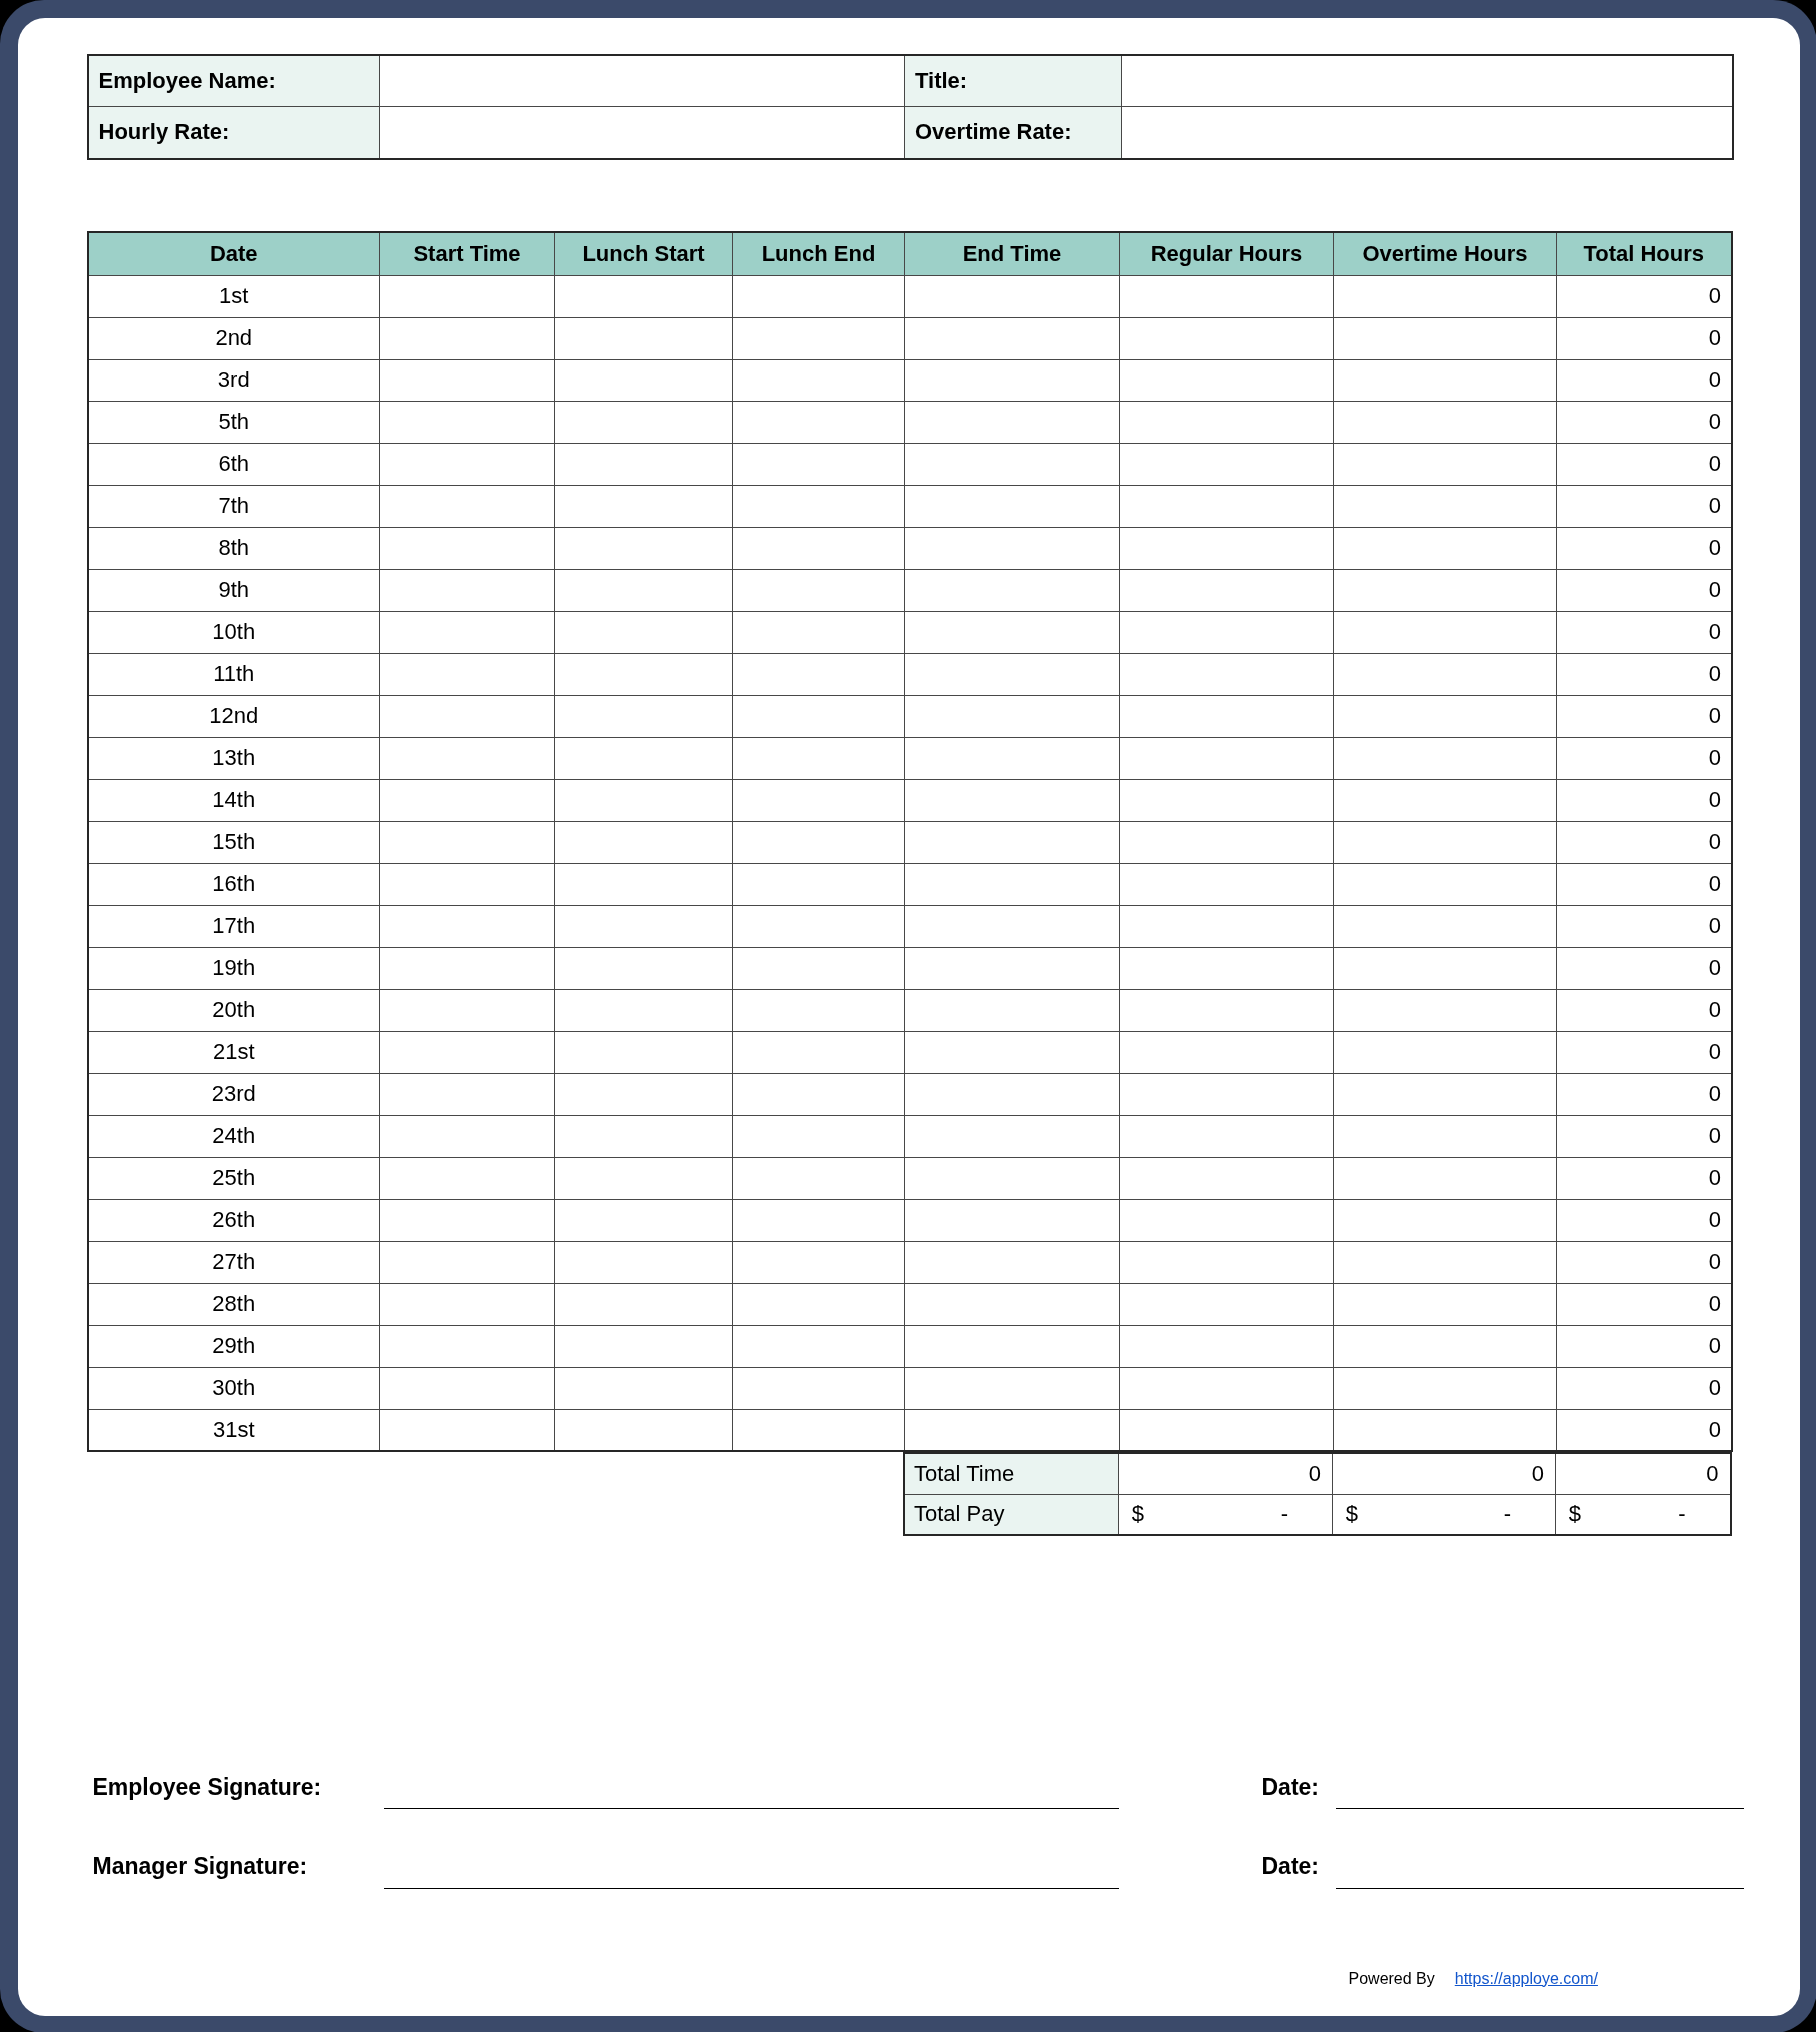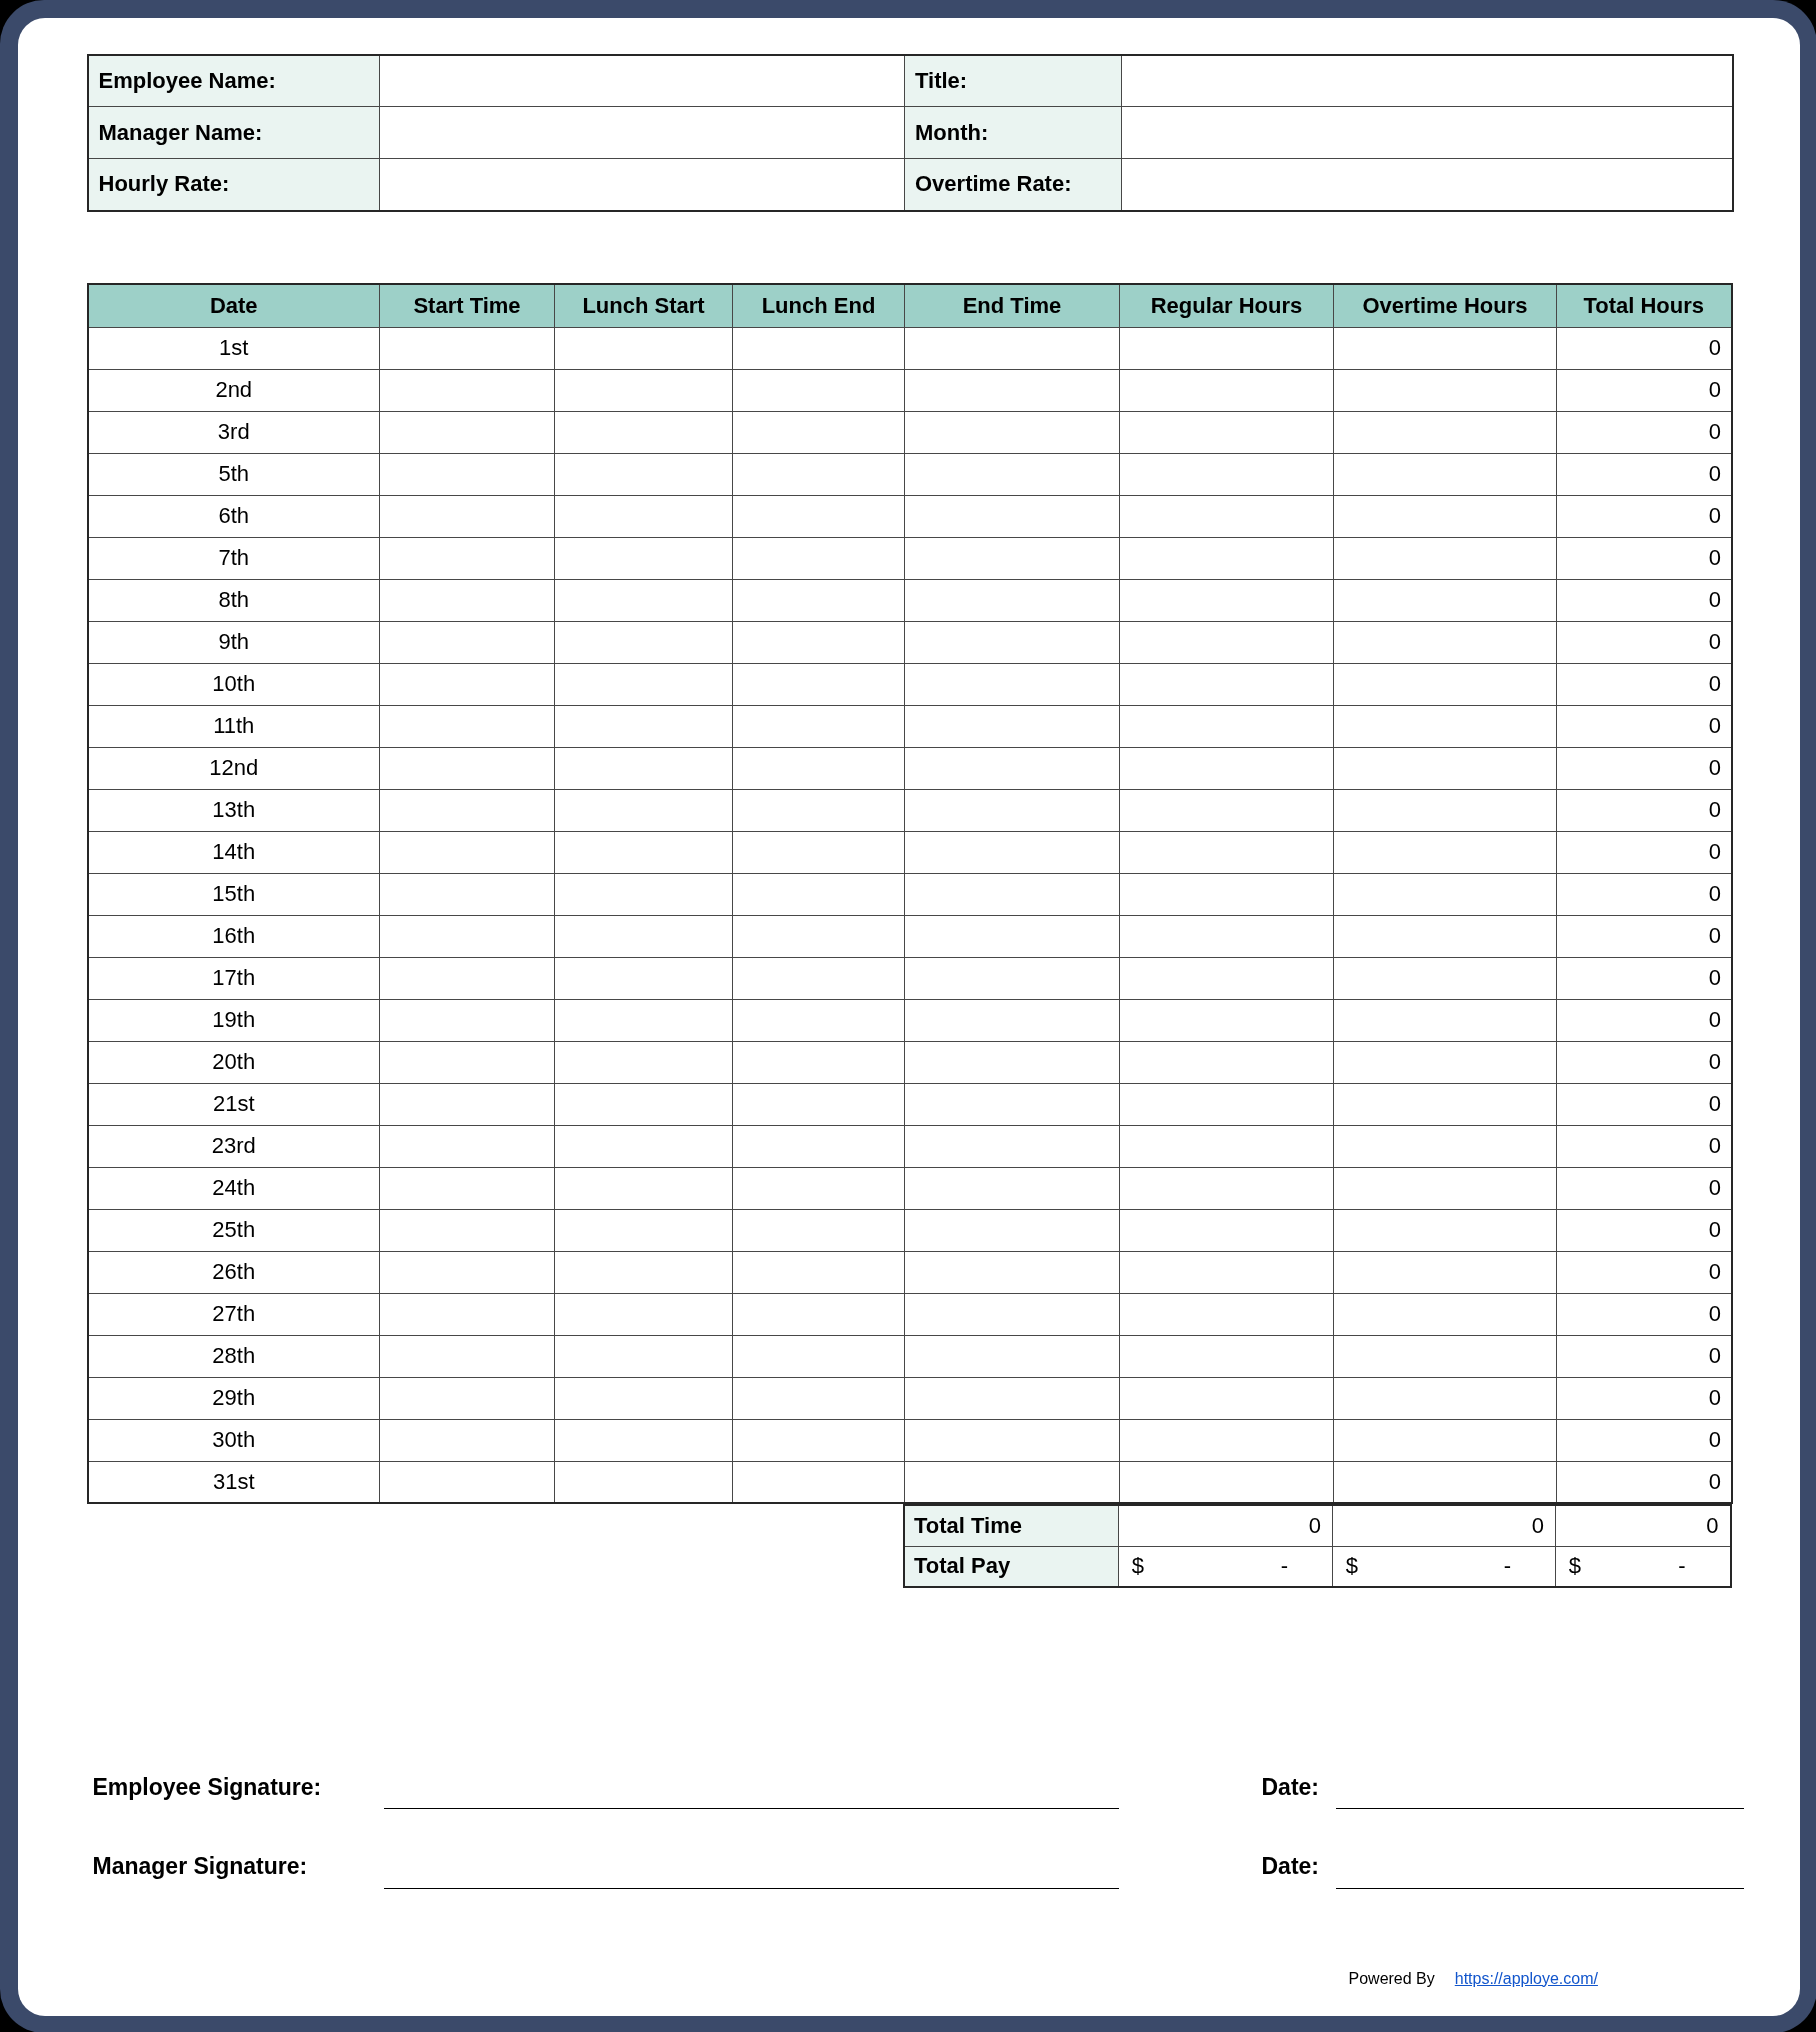--- a/index.html
+++ b/index.html
@@ -42,21 +42,21 @@
   .main-table th {
     background: var(--header-bg); border: 1.6px solid var(--border-in);
     height: 35px; font-size: 22px; font-weight: 700; text-align: center; padding: 8px;
   }
   .main-table td { border: 1.6px solid var(--border-in); height: 42px; font-size: 22px; padding: 0; }
   .main-table td.date { text-align: center; }
   .main-table td.num { text-align: right; padding-right: 9.5px; }
 
   .totals-table { margin: 0 0 0 885px; width: 828px; border: 2.4px solid var(--border-out); }
   .totals-table td { border: 1.6px solid var(--border-in); height: 41px; font-size: 22px; vertical-align: middle; }
-  .totals-table td.lbl { background: var(--label-bg); font-weight: 700; padding-left: 9.5px; }
+  .totals-table td.lbl { background: var(--label-bg); font-weight: 400; padding-left: 9.5px; }
   .totals-table td.num { text-align: right; padding-right: 11px; }
   .totals-table td.pay { padding: 0; }
   .payflex { display: flex; justify-content: space-between; align-items: center; padding-left: 12.7px; padding-right: 44px; }
 
   .sig-label {
     position: absolute; font-size: 23px; font-weight: 700; white-space: nowrap;
   }
   .sig-line {
     position: absolute; height: 27px; border-bottom: 1.6px solid #000;
   }
@@ -76,26 +76,20 @@
           <col style="width:292px">
           <col style="width:525px">
           <col style="width:217px">
           <col style="width:611px">
         </colgroup>
       <tbody>
           <tr>
         <td class="lbl">Employee Name:</td>
         <td class="val"></td>
         <td class="lbl">Title:</td>
-        <td class="val"></td>
-      </tr>
-      <tr>
-        <td class="lbl">Manager Name:</td>
-        <td class="val"></td>
-        <td class="lbl">Month:</td>
         <td class="val"></td>
       </tr>
       <tr>
         <td class="lbl">Hourly Rate:</td>
         <td class="val"></td>
         <td class="lbl">Overtime Rate:</td>
         <td class="val"></td>
       </tr>
     </tbody>
       </table>

